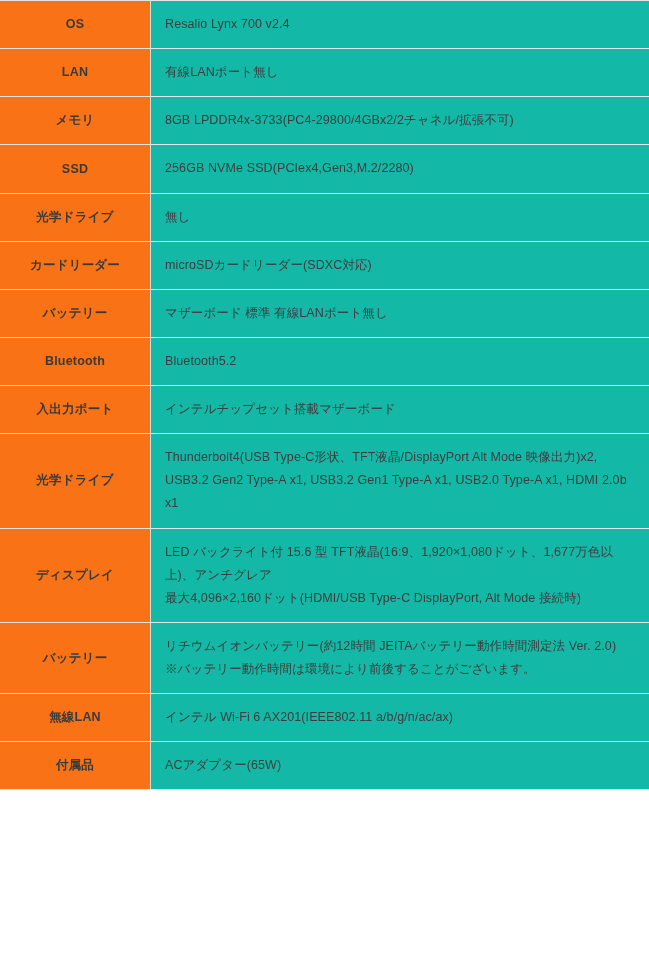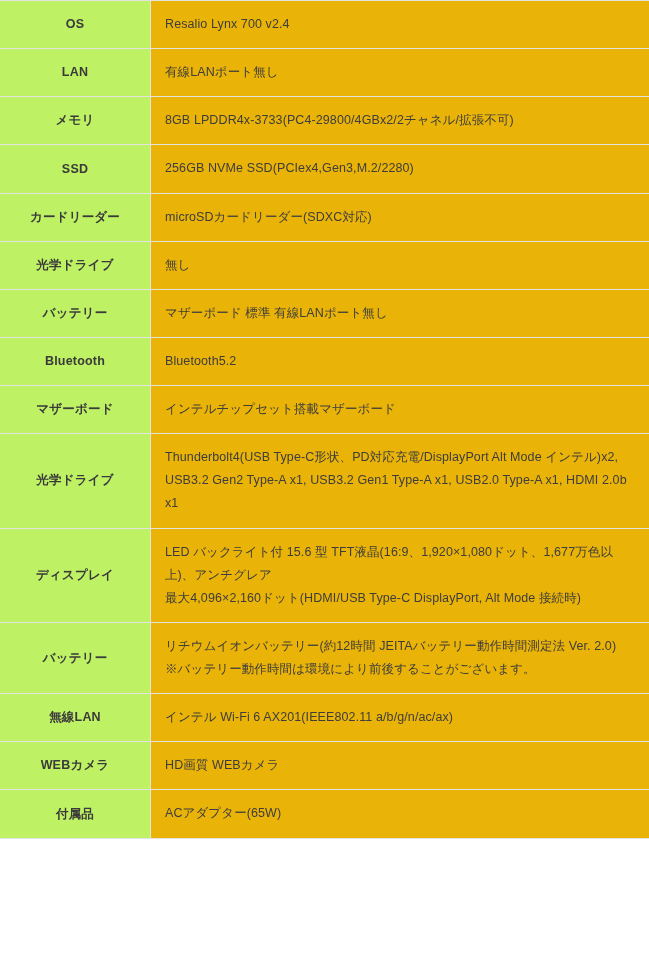--- a/index.html
+++ b/index.html
@@ -19,33 +19,33 @@
     table-layout: fixed;
   }
   .spec-table tr {
     border-bottom: 1px solid #e3e3e3;
   }
   .spec-table tr:first-child {
     border-top: 1px solid #e3e3e3;
   }
   .spec-table th {
     width: 138px;
-    background: #bef264;
+    background: #f97316;
     color: #3a3a3a;
     font-size: 12.5px;
     font-weight: bold;
     text-align: center;
     vertical-align: middle;
     padding: 12px 6px;
     border-right: 1px solid #e3e3e3;
     line-height: 1.5;
     letter-spacing: 0.2px;
   }
   .spec-table td {
-    background: #eab308;
+    background: #14b8a6;
     color: #3d3d3d;
     font-size: 12.5px;
     font-weight: normal;
     text-align: left;
     vertical-align: middle;
     padding: 12px 10px 12px 14px;
     line-height: 1.85;
     letter-spacing: 0.1px;
   }
   .spec-table td .line {
@@ -76,53 +76,53 @@
           <span class="line">8GB LPDDR4x-3733(PC4-29800/4GBx2/2チャネル/拡張不可)</span>
         </td>
       </tr>
       <tr>
         <th>SSD</th>
         <td>
           <span class="line">256GB NVMe SSD(PCIex4,Gen3,M.2/2280)</span>
         </td>
       </tr>
       <tr>
+        <th>光学ドライブ</th>
+        <td>
+          <span class="line">無し</span>
+        </td>
+      </tr>
+      <tr>
         <th>カードリーダー</th>
         <td>
           <span class="line">microSDカードリーダー(SDXC対応)</span>
-        </td>
-      </tr>
-      <tr>
-        <th>光学ドライブ</th>
-        <td>
-          <span class="line">無し</span>
         </td>
       </tr>
       <tr>
         <th>バッテリー</th>
         <td>
           <span class="line">マザーボード 標準 有線LANポート無し</span>
         </td>
       </tr>
       <tr>
         <th>Bluetooth</th>
         <td>
           <span class="line">Bluetooth5.2</span>
         </td>
       </tr>
       <tr>
-        <th>マザーボード</th>
+        <th>入出力ポート</th>
         <td>
           <span class="line">インテルチップセット搭載マザーボード</span>
         </td>
       </tr>
       <tr>
         <th>光学ドライブ</th>
         <td>
-          <span class="line">Thunderbolt4(USB Type-C形状、PD対応充電/DisplayPort Alt Mode インテル)x2,</span>
+          <span class="line">Thunderbolt4(USB Type-C形状、TFT液晶/DisplayPort Alt Mode 映像出力)x2,</span>
           <span class="line">USB3.2 Gen2 Type-A x1, USB3.2 Gen1 Type-A x1, USB2.0 Type-A x1, HDMI 2.0b x1</span>
         </td>
       </tr>
       <tr>
         <th>ディスプレイ</th>
         <td>
           <span class="line">LED バックライト付 15.6 型 TFT液晶(16:9、1,920×1,080ドット、1,677万色以上)、アンチグレア</span>
           <span class="line">最大4,096×2,160ドット(HDMI/USB Type-C DisplayPort, Alt Mode 接続時)</span>
         </td>
       </tr>
@@ -133,25 +133,19 @@
           <span class="line">※バッテリー動作時間は環境により前後することがございます。</span>
         </td>
       </tr>
       <tr>
         <th>無線LAN</th>
         <td>
           <span class="line">インテル Wi-Fi 6 AX201(IEEE802.11 a/b/g/n/ac/ax)</span>
         </td>
       </tr>
       <tr>
-        <th>WEBカメラ</th>
-        <td>
-          <span class="line">HD画質 WEBカメラ</span>
-        </td>
-      </tr>
-      <tr>
         <th>付属品</th>
         <td>
           <span class="line">ACアダプター(65W)</span>
         </td>
       </tr>
     </tbody>
 </table>
 
 </body></html>

